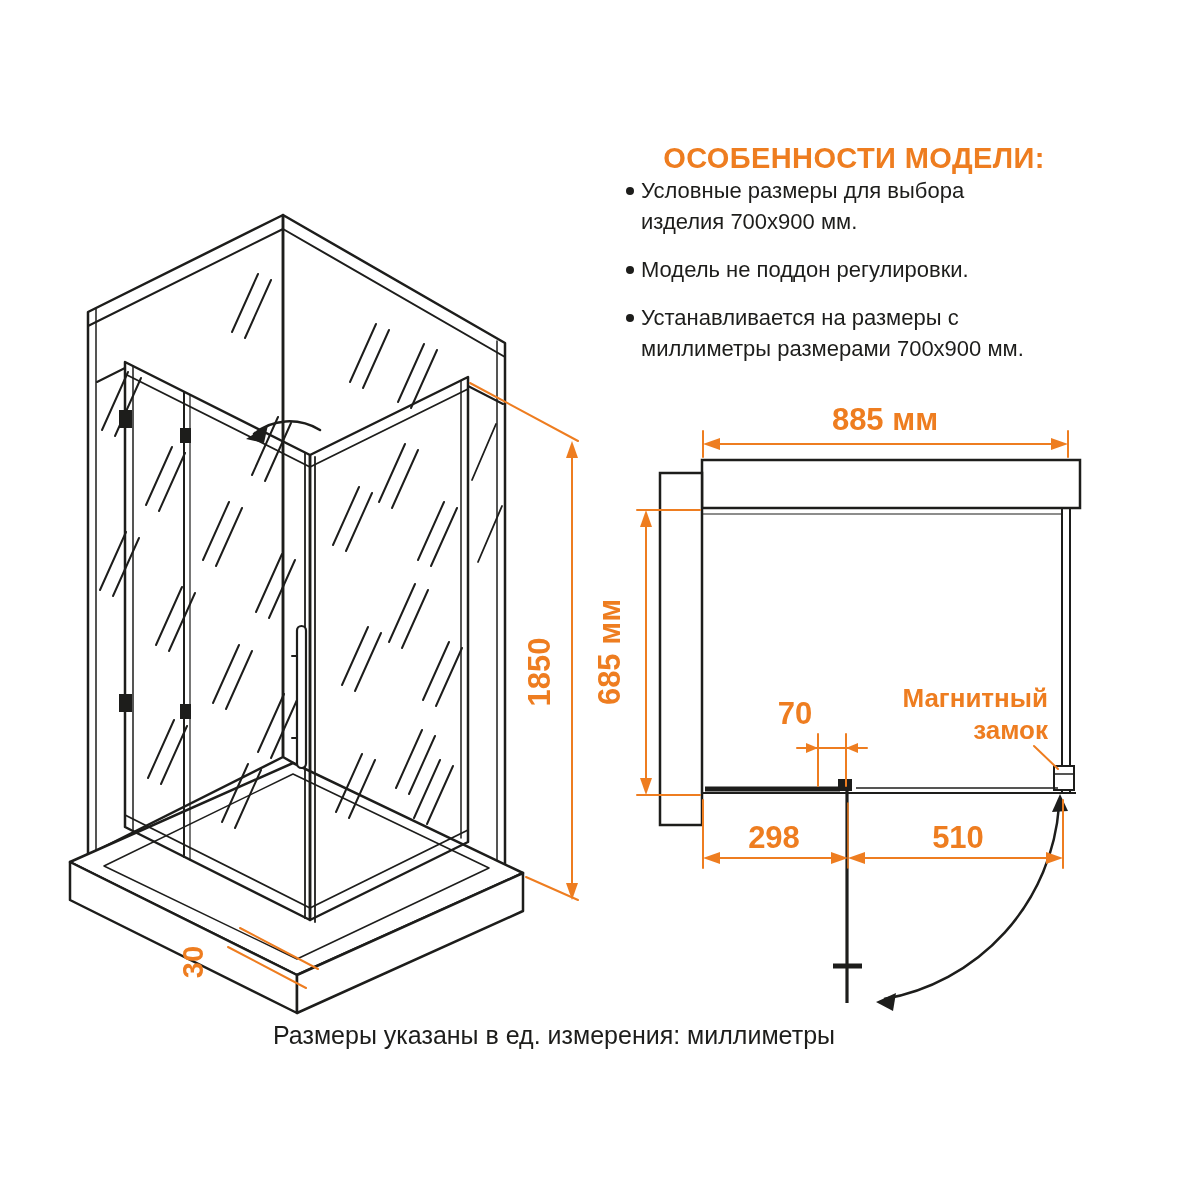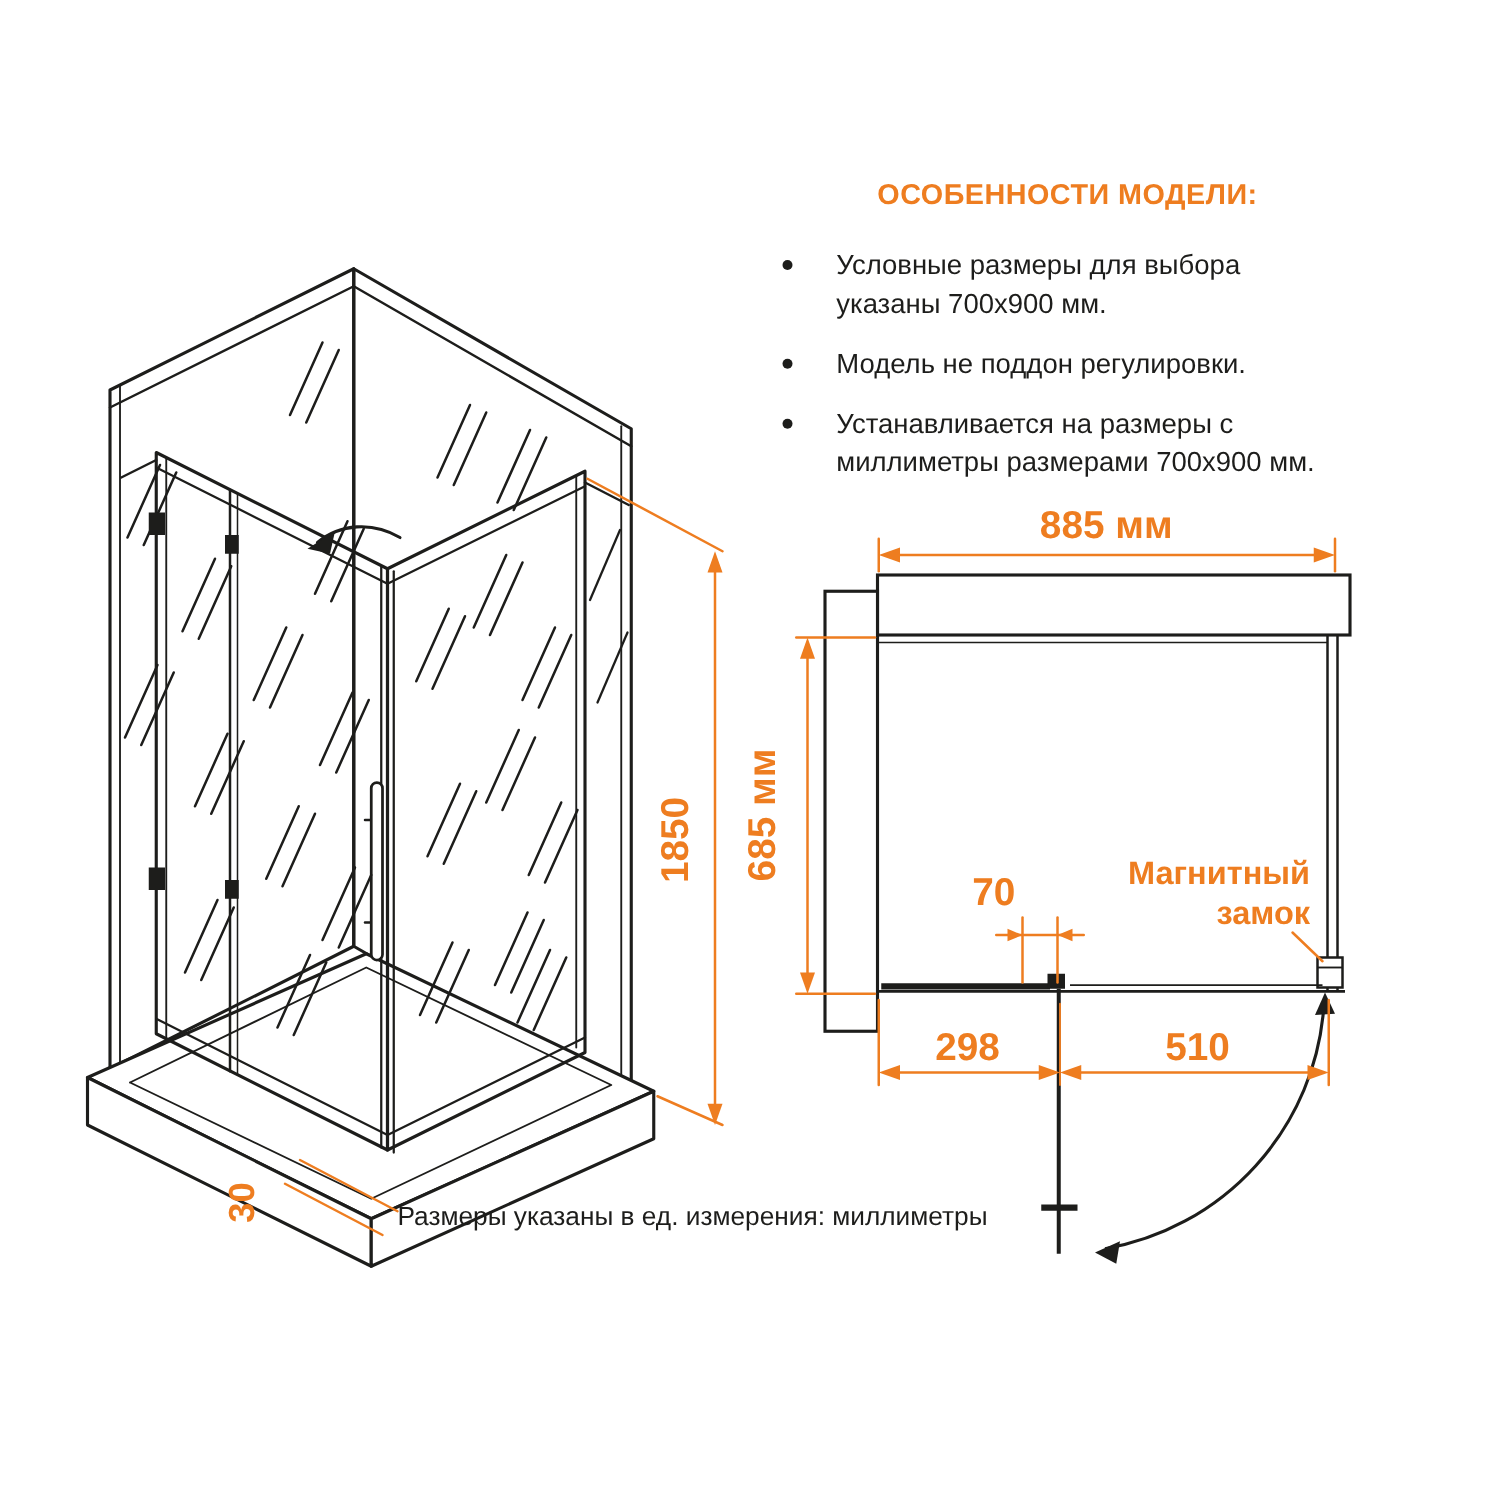--- a/index.html
+++ b/index.html
@@ -19,53 +19,52 @@
   svg.drawing { position: absolute; left: 0; top: 0; }
 
   .features {
     position: absolute;
     left: 626px;
     top: 142px;
     width: 456px;
   }
   .features h2 {
     color: #EE7D20;
-    font-size: 23px;
+    font-size: 29px;
     font-weight: 700;
     letter-spacing: 0.4px;
     text-align: center;
-    margin-bottom: 27px;
     white-space: nowrap;
   }
   .features ul { list-style: none; }
   .features li {
     display: flex;
-    gap: 35px;
+    gap: 7px;
     margin-bottom: 17px;
     font-size: 22px;
     line-height: 31px;
   }
   .dot {
     flex: none;
     width: 8px;
     height: 8px;
     border-radius: 50%;
     background: #1d1d1b;
     margin-top: 12px;
   }
   .feature-line { display: block; }
   .feature-line:empty { display: none; }
 
   .footer {
     position: absolute;
     left: 0;
-    top: 962px;
+    top: 1021px;
     width: 1108px;
     text-align: center;
-    font-size: 21px;
+    font-size: 25px;
     color: #1d1d1b;
   }
 
   svg text { font-family: "Liberation Sans", "DejaVu Sans", sans-serif; }
   .dim-text  { fill: #EE7D20; font-size: 31px; font-weight: 600; }
   .dim-text-sm { fill: #EE7D20; font-size: 29px; font-weight: 600; }
   .lock-text { fill: #EE7D20; font-size: 26px; font-weight: 600; }
 </style>
 </head>
 <body>
@@ -236,21 +235,21 @@
     <text class="lock-text" x="1048" y="739" text-anchor="end">замок</text>
   </svg>
 
   <div class="features">
     <h2>ОСОБЕННОСТИ МОДЕЛИ:</h2>
     <ul>
       <li>
         <span class="dot"></span>
         <span>
           <span class="feature-line">Условные размеры для выбора</span>
-          <span class="feature-line">указаны 700x900 мм.</span>
+          <span class="feature-line">изделия 700x900 мм.</span>
         </span>
       </li>
       <li>
         <span class="dot"></span>
         <span>
           <span class="feature-line">Модель не поддон регулировки.</span>
 
         </span>
       </li>
       <li>

